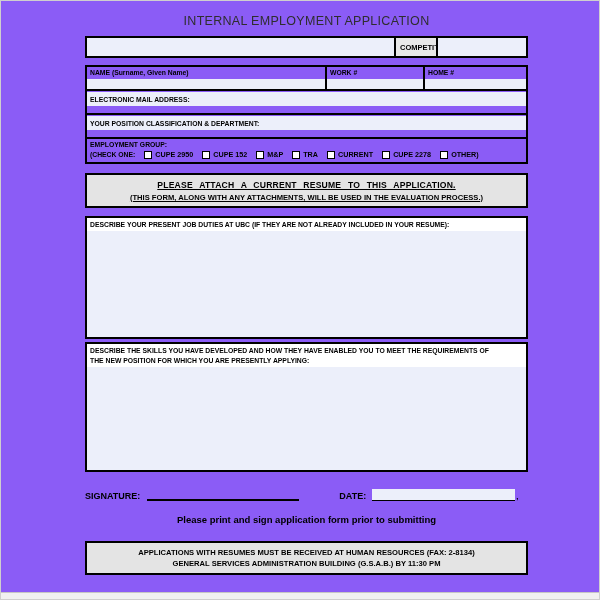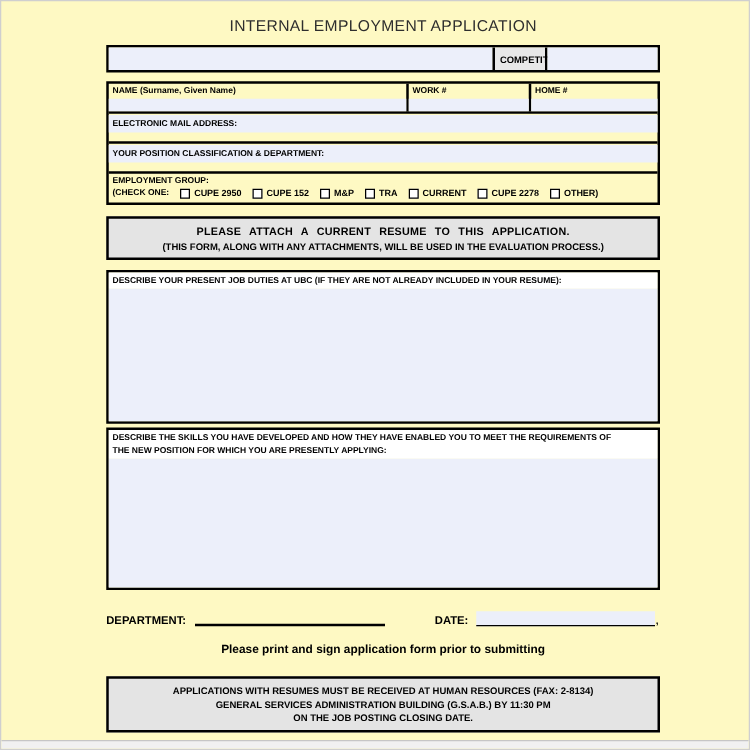--- a/index.html
+++ b/index.html
@@ -1,20 +1,20 @@
 <!DOCTYPE html>
 <html style="--input-fill: #eceffa; --label-fill: #e8e8e8; --notice-fill: #e4e4e4; --border: #000000;"><head>
 <meta charset="utf-8">
 <style>
   * { box-sizing: border-box; }
   html,body { margin:0; padding:0; }
   body { font-family:"Liberation Sans", sans-serif; }
 
   .screen {
-    width:600px; height:600px; background:#fef9c3; position:relative;
+    width:600px; height:600px; background:#8b5cf6; position:relative;
     border:1px solid #cfcfcf; overflow:hidden;
   }
   .content { width:443px; margin-left:84px; }
 
   .title {
     text-align:center; margin-top:13px; font-size:12.5px; color:#2e2e2e;
     letter-spacing:.3px; font-weight:400;
   }
 
   
@@ -49,21 +49,21 @@
   .emp-line2 .check-one { margin-right:9px; }
   .opt { display:flex; align-items:center; margin-right:9px; }
   .cb { width:8px; height:8px; border:1.5px solid #000; background:#fff; display:inline-block; margin-right:3px; flex:none; }
   .opt .ol { font-size:7.2px; font-weight:bold; white-space:nowrap; }
 
   
   .notice {
     border:2px solid #000; background:var(--notice-fill,#e4e4e4);
     text-align:center; font-weight:bold; color:#000;
   }
-  .notice1 { margin-top:9px; padding:5px 2px 4px; }
+  .notice1 { margin-top:9px; padding:5px 2px 4px;text-decoration:underline; }
   .notice1 .n1a { font-size:8.6px; word-spacing:4px; letter-spacing:.2px; }
   .notice1 .n1b { font-size:7.6px; margin-top:3px; }
 
   
   .dbox { border:2px solid #000; display:flex; flex-direction:column; }
   .dboxA { margin-top:8px; height:123px; }
   .dboxB { margin-top:3px; height:130px; }
   .dl { font-size:6.8px; font-weight:bold; padding:2px 3px 1px; line-height:1.5; background:#fff; }
   .da { flex:1; background:var(--input-fill,#eceffa); }
 
@@ -173,31 +173,30 @@
 
     <div class="dbox dboxB">
       <div class="dl">
         <div>DESCRIBE THE SKILLS YOU HAVE DEVELOPED AND HOW THEY HAVE ENABLED YOU TO MEET THE REQUIREMENTS OF</div>
         <div>THE NEW POSITION FOR WHICH YOU ARE PRESENTLY APPLYING:</div>
       </div>
       <div class="da"></div>
     </div>
 
     <div class="sig-row">
-      <span>DEPARTMENT:</span>
+      <span>SIGNATURE:</span>
       <span class="sig-line"></span>
       <span class="date-label">DATE:</span>
       <span class="date-line"></span>
       <span class="date-suffix">,</span>
     </div>
 
     <div class="print-line">Please print and sign application form prior to submitting</div>
 
     <div class="notice notice2">
       <div>APPLICATIONS WITH RESUMES MUST BE RECEIVED AT HUMAN RESOURCES  (FAX: 2-8134)</div>
       <div>GENERAL SERVICES ADMINISTRATION BUILDING (G.S.A.B.) BY 11:30 PM</div>
-      <div>ON THE JOB POSTING CLOSING DATE.</div>
     </div>
 
   </div>
 
   <div class="bottom-strip"></div>
 </div>
 
 </body></html>

